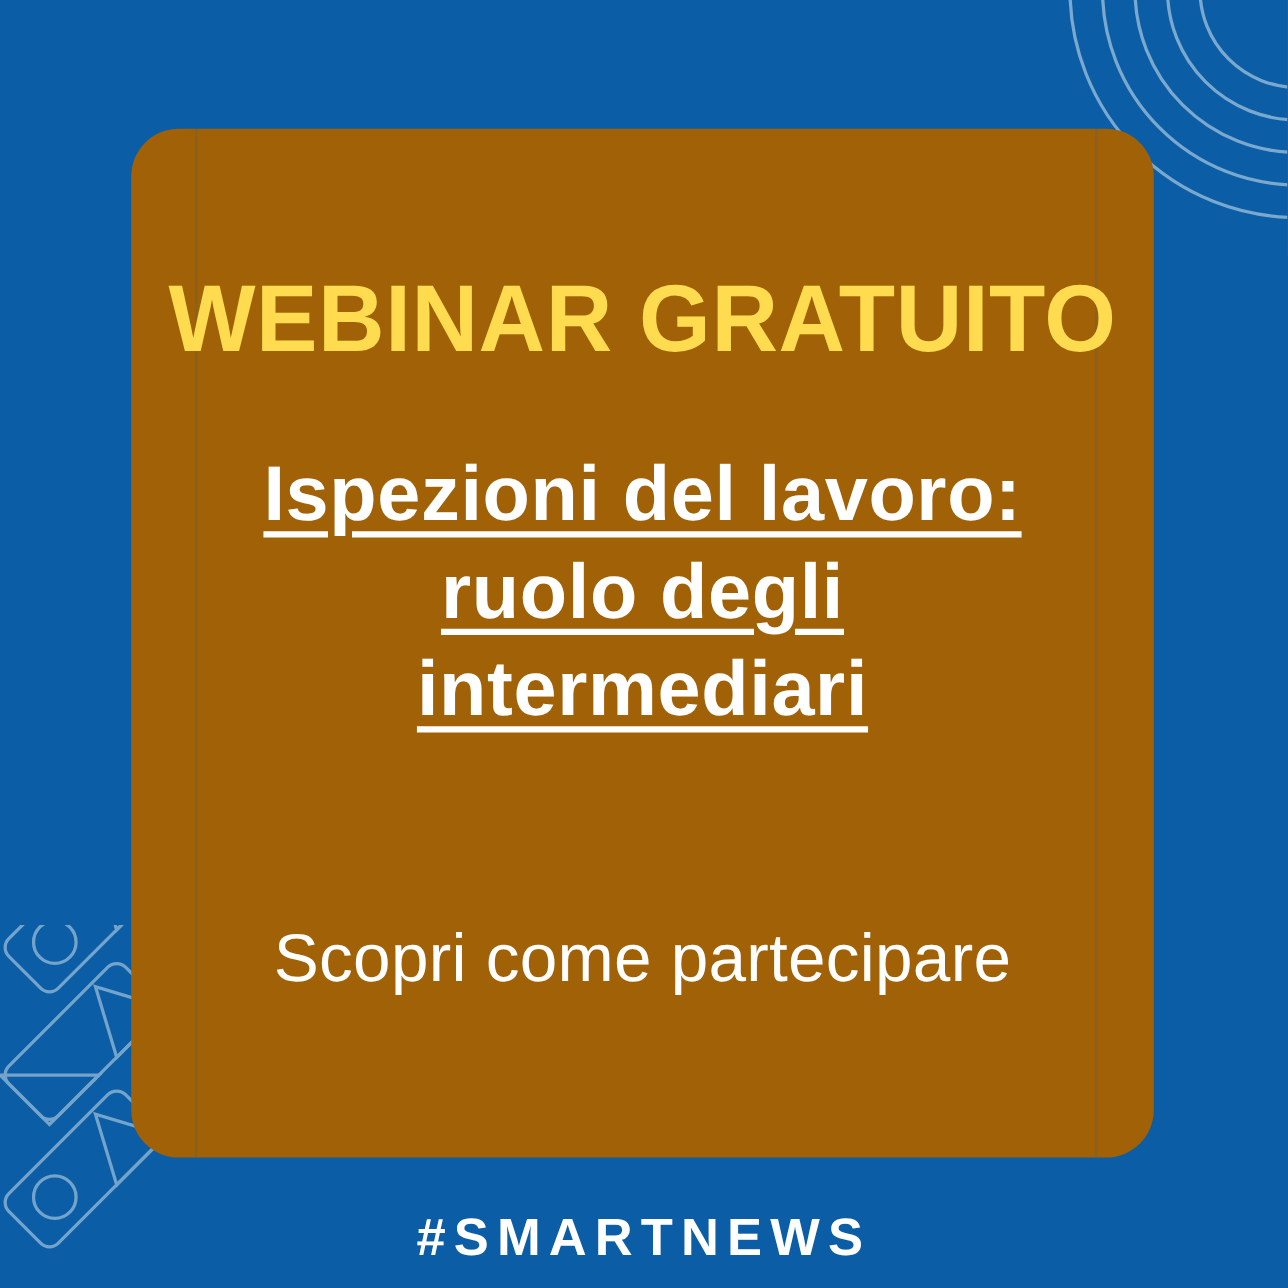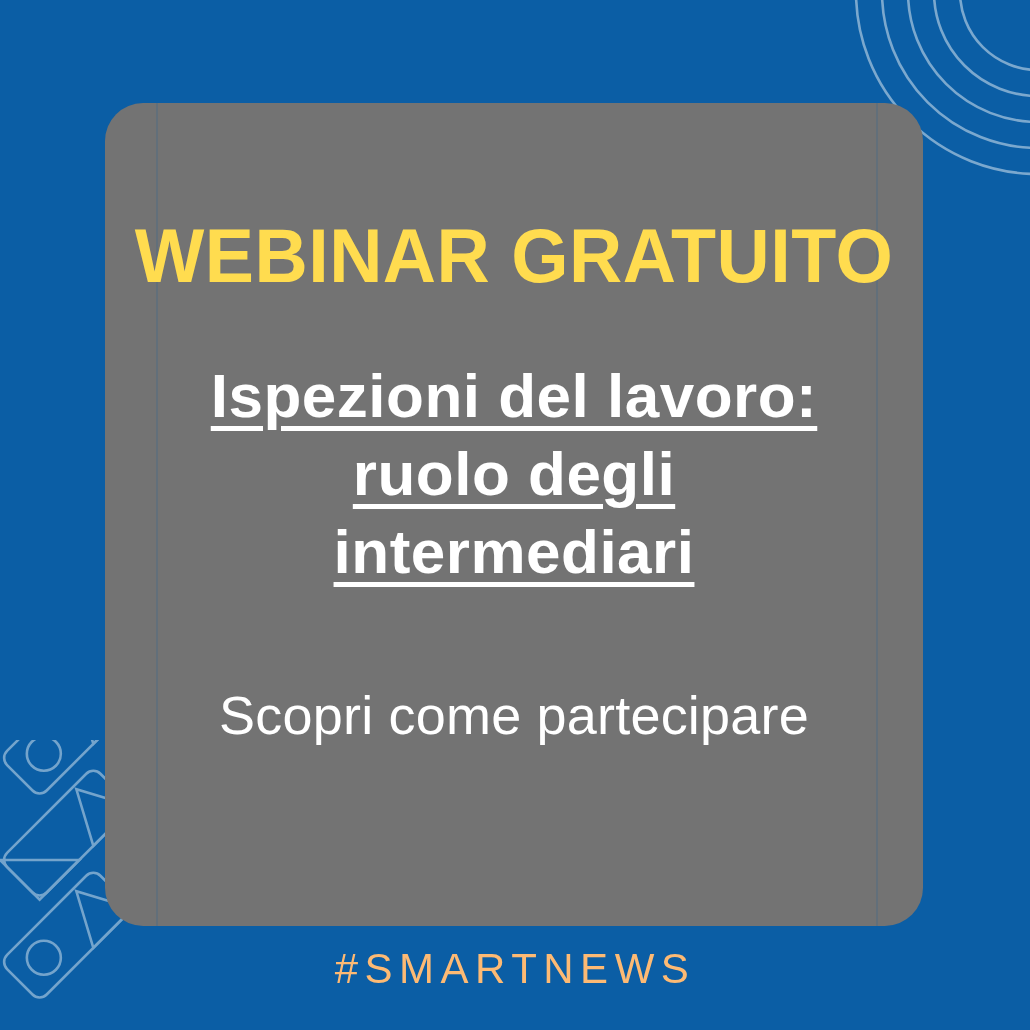--- a/index.html
+++ b/index.html
@@ -34,21 +34,21 @@
     pointer-events: none;
   }
 
   
   .card {
     position: absolute;
     left: 105px;
     top: 103px;
     width: 818px;
     height: 823px;
-    background: #737373;
+    background: #a16207;
     border-radius: 38px;
     overflow: hidden;
   }
   .card-rule-left,
   .card-rule-right {
     position: absolute;
     top: 0;
     bottom: 0;
     width: 2px;
     background: rgba(0, 90, 170, 0.14);
@@ -85,45 +85,46 @@
     line-height: 1.26;
     letter-spacing: 0.5px;
     text-align: center;
     text-decoration: underline;
     text-decoration-thickness: 5px;
     text-underline-offset: 9px;
     text-decoration-skip-ink: auto;
   }
 
   .subhead {
-    margin-top: 52px;
+    margin-top: 104px;
     width: 620px;
     color: #ffffff;
     font-size: 54px;
     font-weight: 300;
     line-height: 1.14;
     letter-spacing: 0.2px;
     text-align: center;
   }
 
   
   .footer {
     position: absolute;
     left: 0;
     right: 0;
     top: 948px;
     text-align: center;
   }
   .hashtag {
     display: inline-block;
-    color: #fdba74;
+    color: #ffffff;
     font-size: 42px;
-    font-weight: 400;
+    font-weight: 700;
     letter-spacing: 6.5px;
     line-height: 1;
+    margin-top: 21px;
   }
 </style>
 </head>
 <body>
 
 <div class="poster">
 
   <svg class="deco-arcs" viewBox="0 0 190 190" aria-hidden="true">
     <g fill="none" stroke="#8fb6d6" stroke-width="2.6" opacity="0.85">
       <circle cx="190" cy="0" r="78"></circle>

